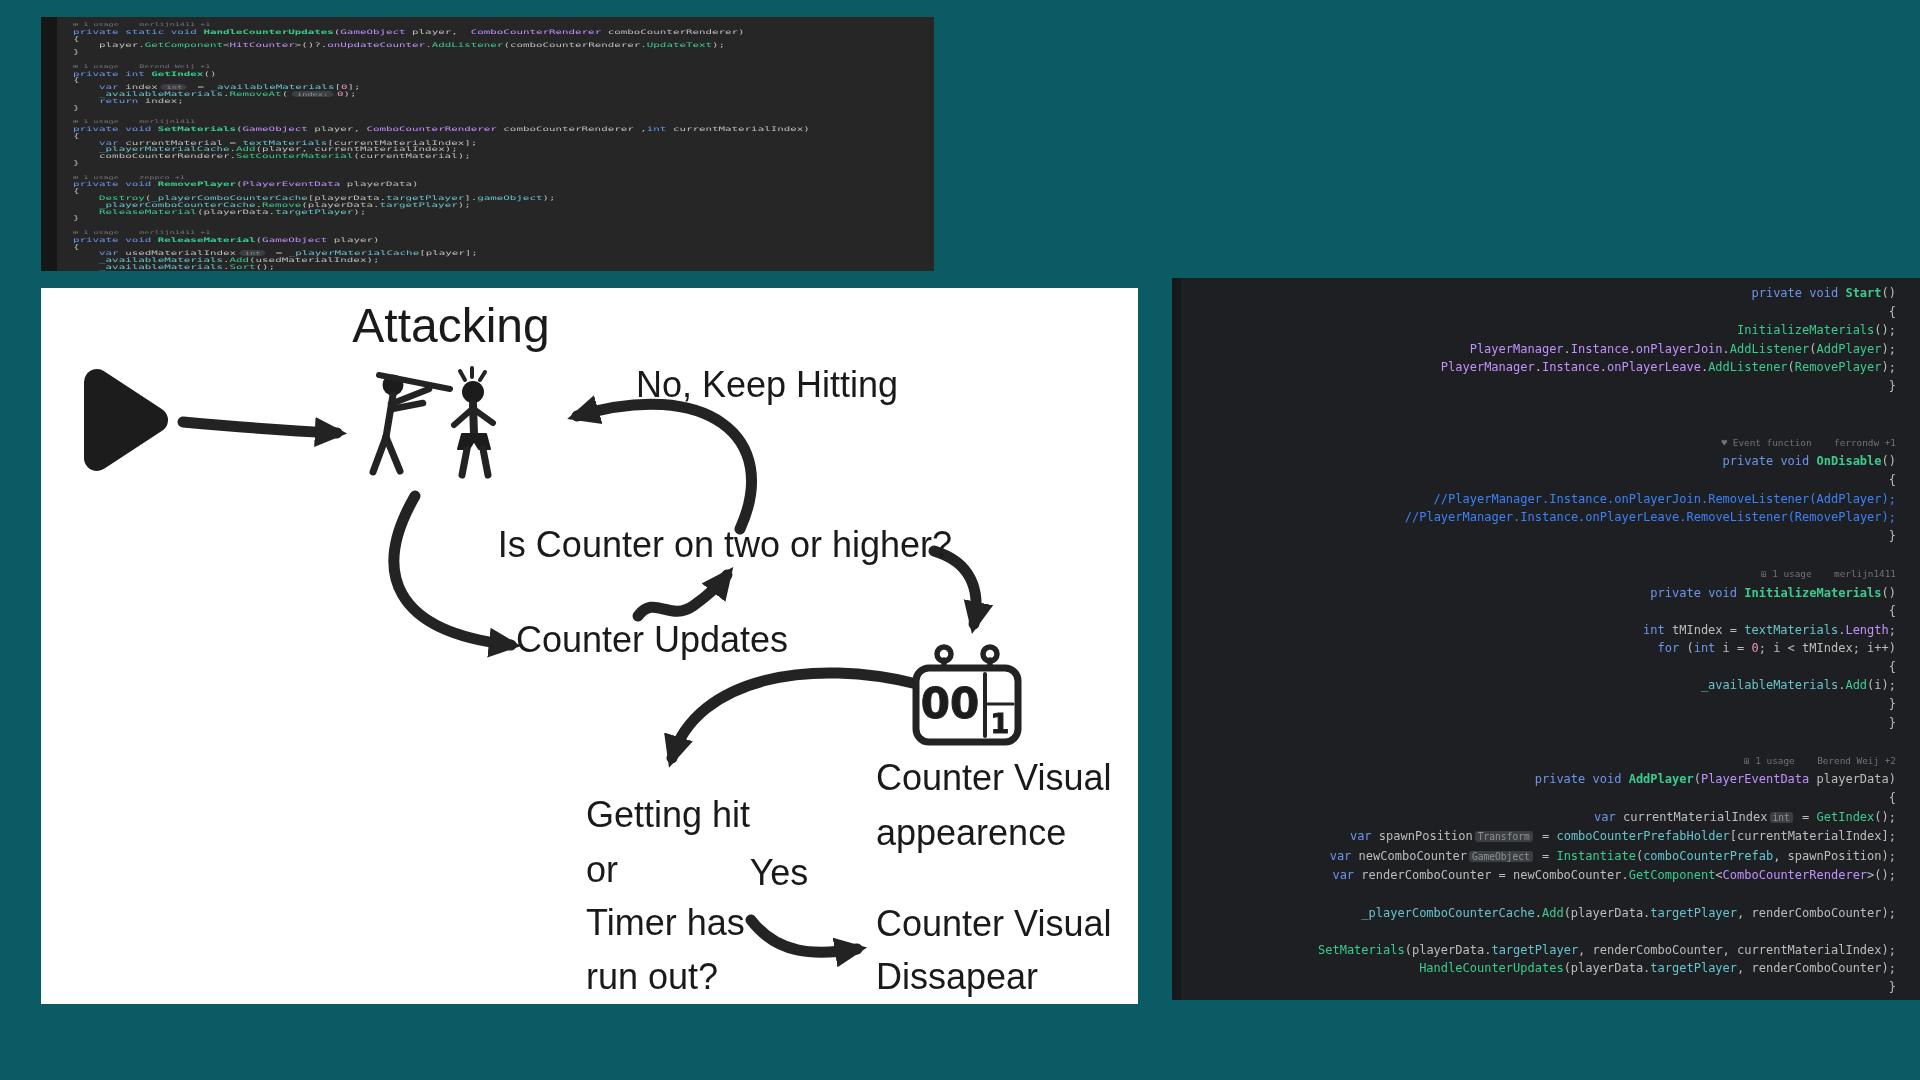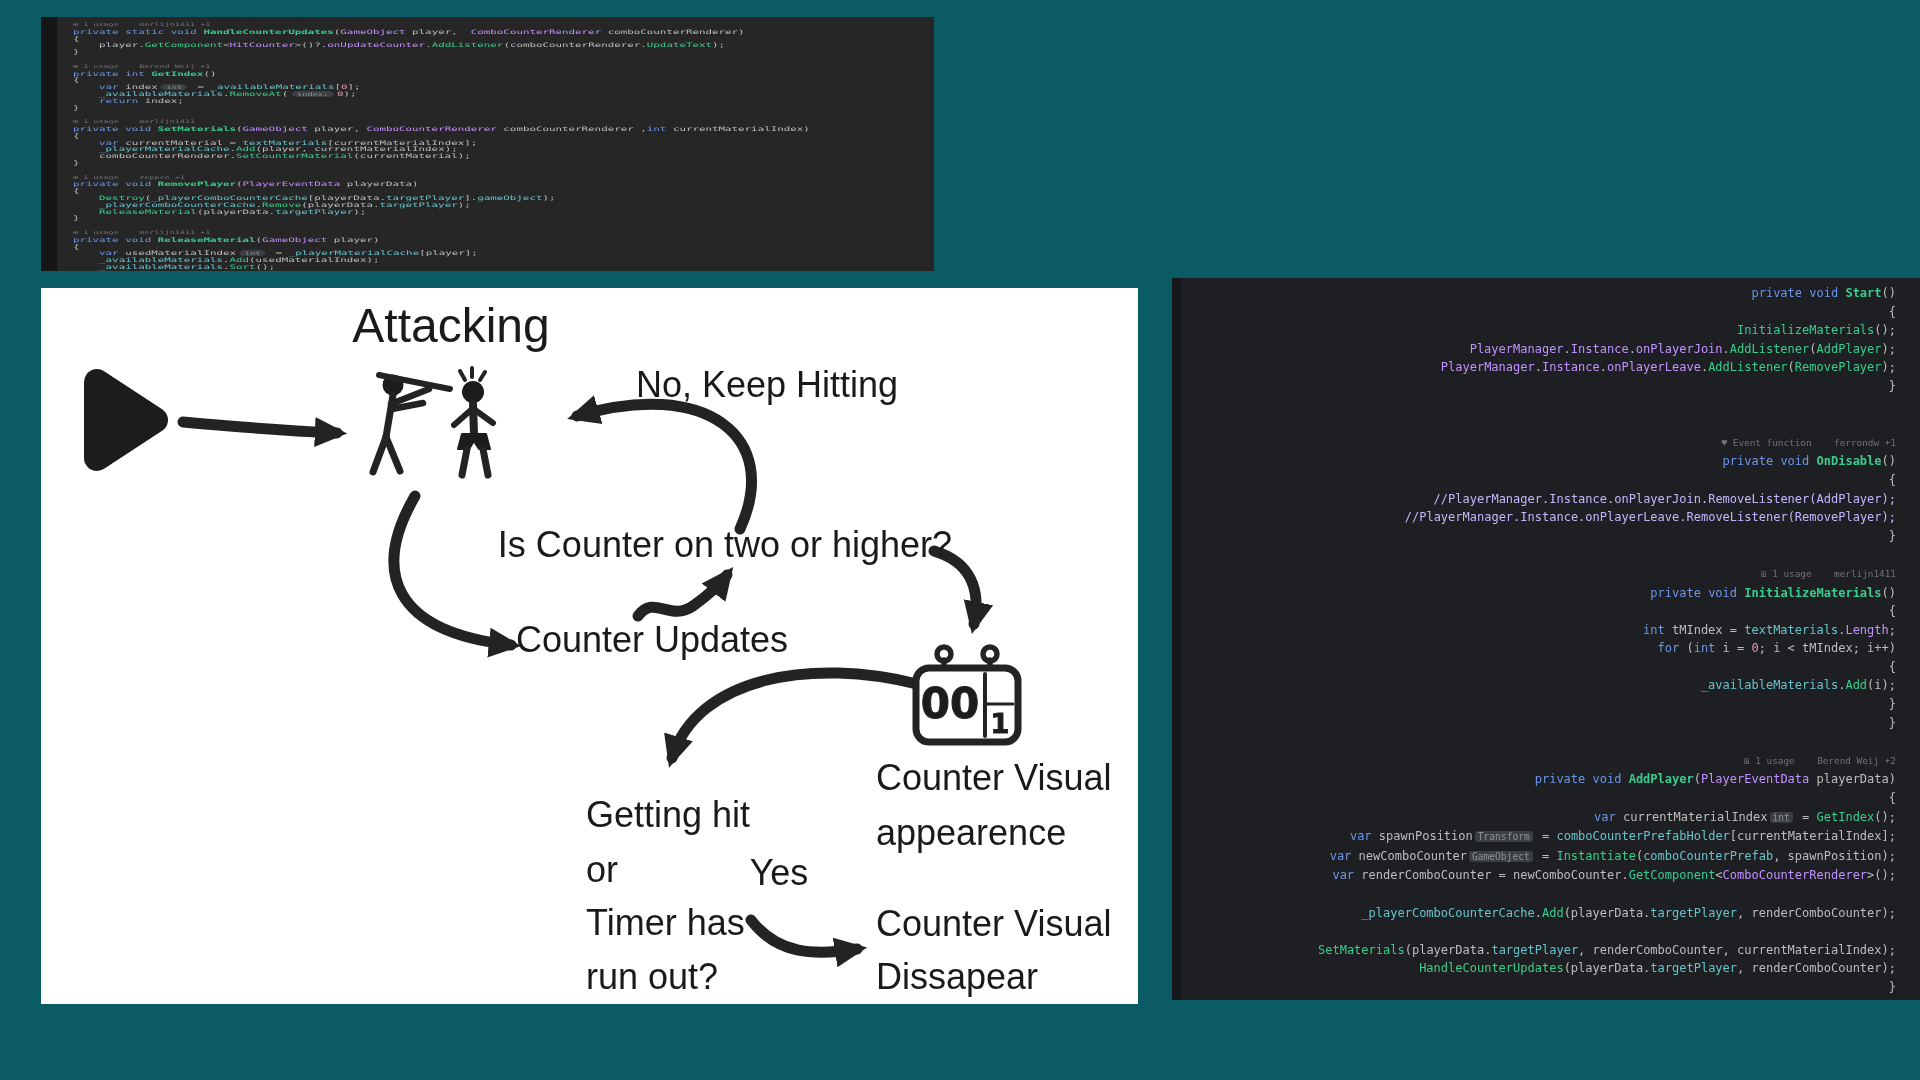--- a/index.html
+++ b/index.html
@@ -27,21 +27,21 @@
     font-size:12px;line-height:18.6px;white-space:pre;
   }
   .cl{white-space:pre;}
   .tok-k{color:#6c95eb;}
   .tok-t{color:#c191ff;}
   .tok-m{color:#39cc8f;}
   .tok-md{color:#39cc8f;font-weight:bold;}
   .tok-f{color:#66c3cc;}
   .tok-p{color:#bdbdbd;}
   .tok-n{color:#ed94c0;}
-  .tok-c{color:#c4b5fd;}
+  .tok-c{color:#3b82f6;}
   .tok-a{color:#6f737a;font-size:0.78em;}
   .tok-h{background:#3c3f41;color:#8c9099;border-radius:3px;padding:0 3px;font-size:0.8em;margin:0 2px;}
   
   #flowchart{
     position:absolute;left:41px;top:288px;width:1097px;height:716px;
     background:#ffffff;
   }
   #flowchart svg{display:block;}
   .fc-text{fill:#1a1a1a;font-family:"Liberation Sans",sans-serif;font-size:36px;}
   .fc-title{fill:#1a1a1a;font-family:"Liberation Sans",sans-serif;font-size:48px;font-weight:500;}

